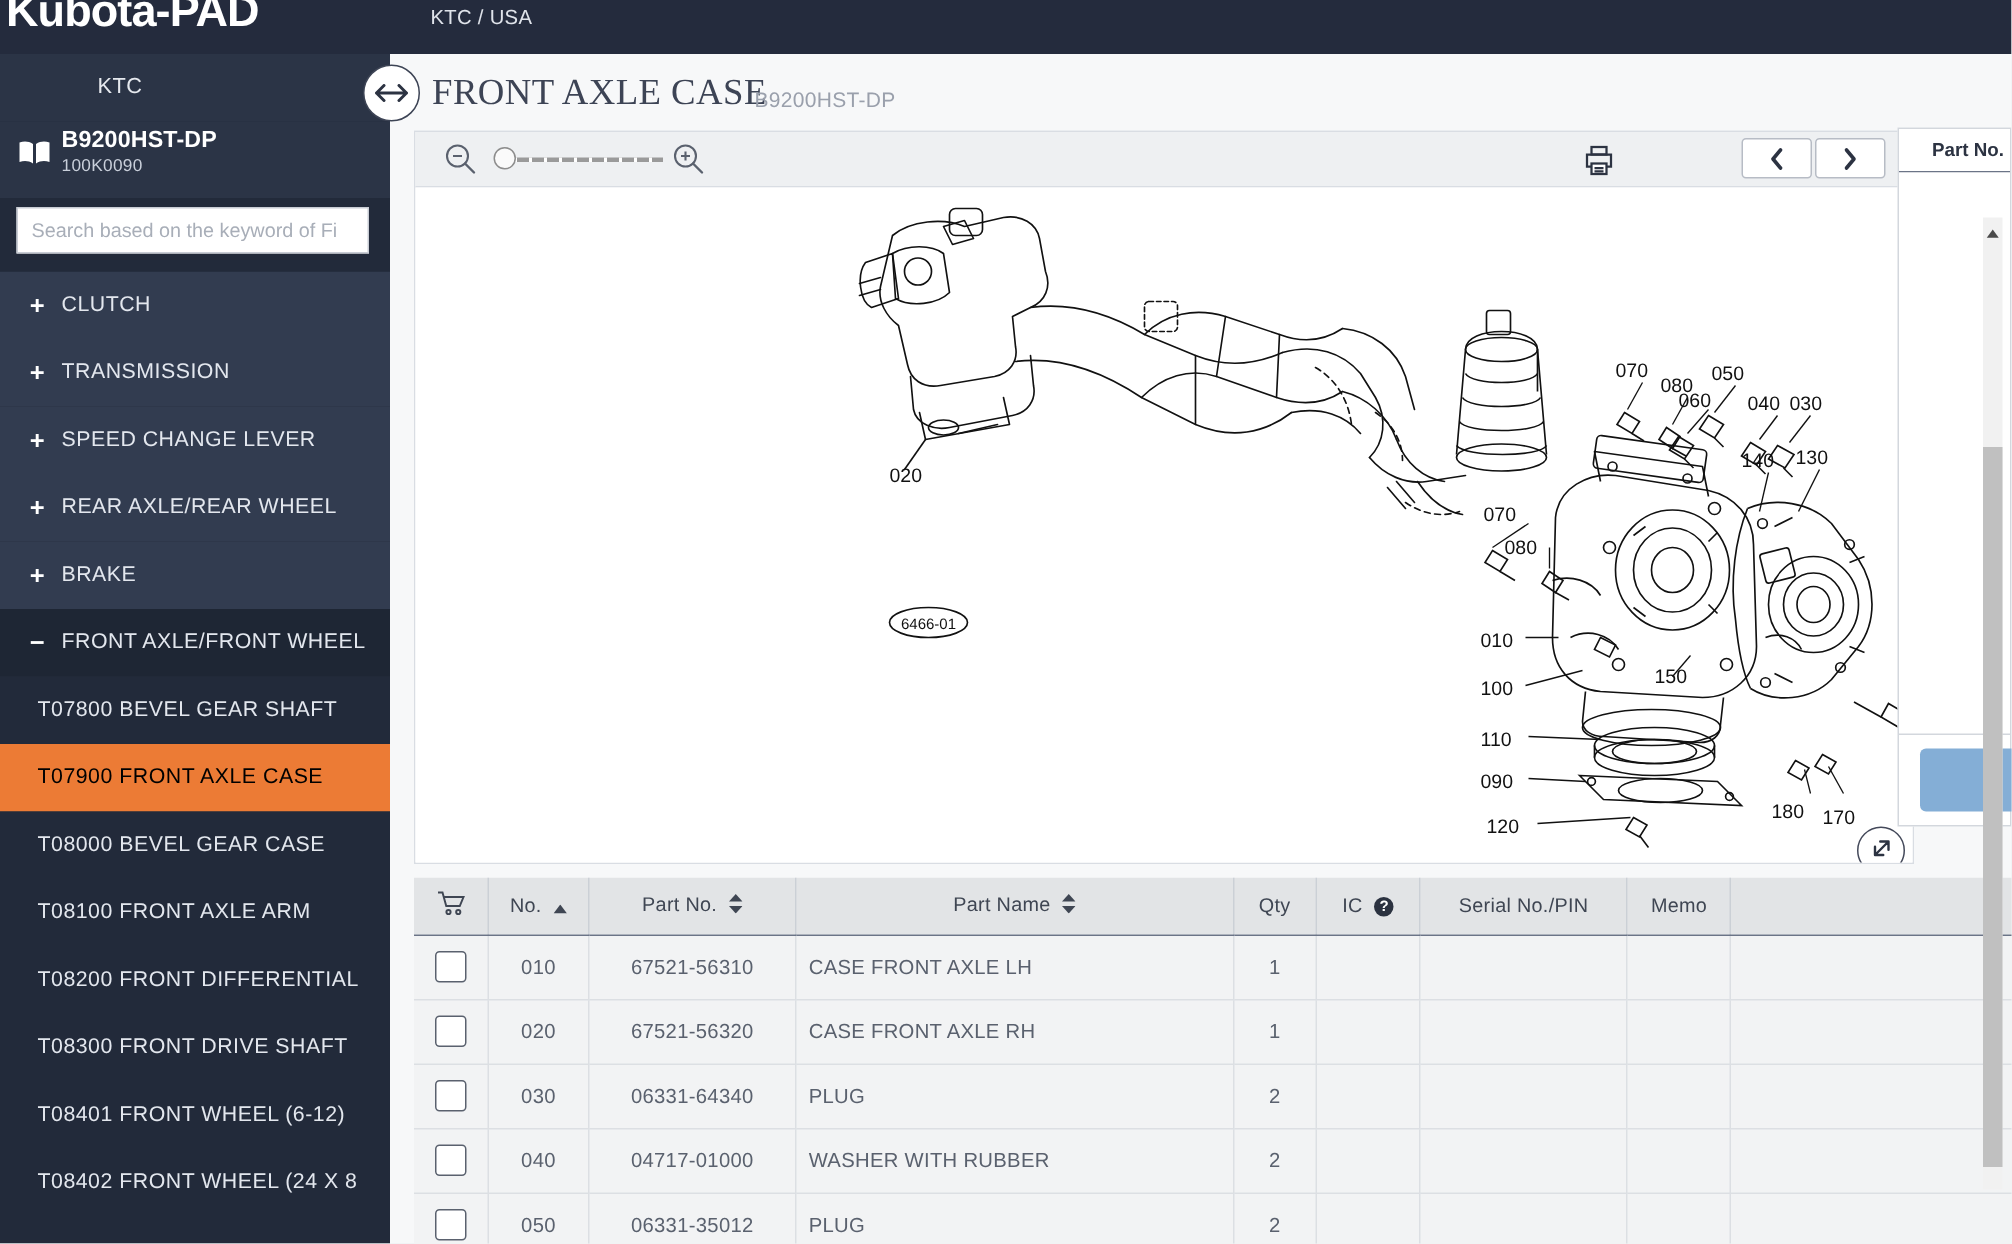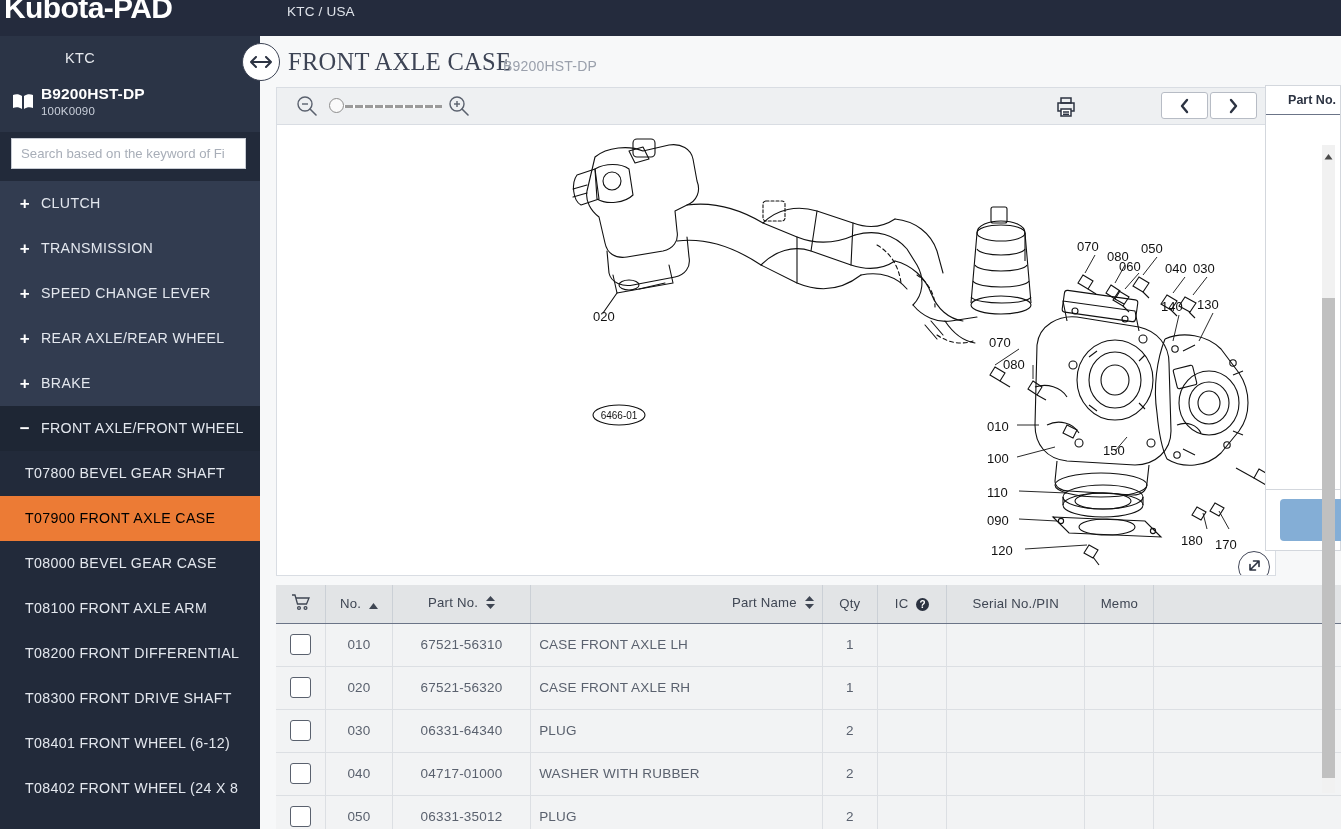--- a/index.html
+++ b/index.html
@@ -177,21 +177,21 @@
     padding: 0 8px; letter-spacing: 0.2px;
   }
   table.parts td {
     background: #f2f3f4; color: #5a616e; font-size: 13.5px;
     height: 43px; border-right: 1px solid #dcdfe3; border-bottom: 1px solid #dcdfe3;
     padding: 0 8px; letter-spacing: 0.2px;
   }
   .c-chk  { width: 43px; }
   .c-no   { width: 58px; text-align: center; }
   .c-pn   { width: 120px; text-align: center; }
-  .c-name { width: 253px; text-align: right; }
+  .c-name { width: 253px; }
   .c-qty  { width: 48px; text-align: center; }
   .c-ic   { width: 60px; }
   .c-sn   { width: 120px; }
   .c-memo { width: 60px; }
   .c-rem  { width: 305px; text-align: right; }
   td.c-name { text-align: left; padding-left: 12px; }
   th.c-rem { padding-right: 11px; }
   .rowchk {
     width: 21px; height: 21px; border: 1.3px solid #5a616e; border-radius: 3px;
     background: #ffffff; margin: 0 auto; cursor: pointer;

